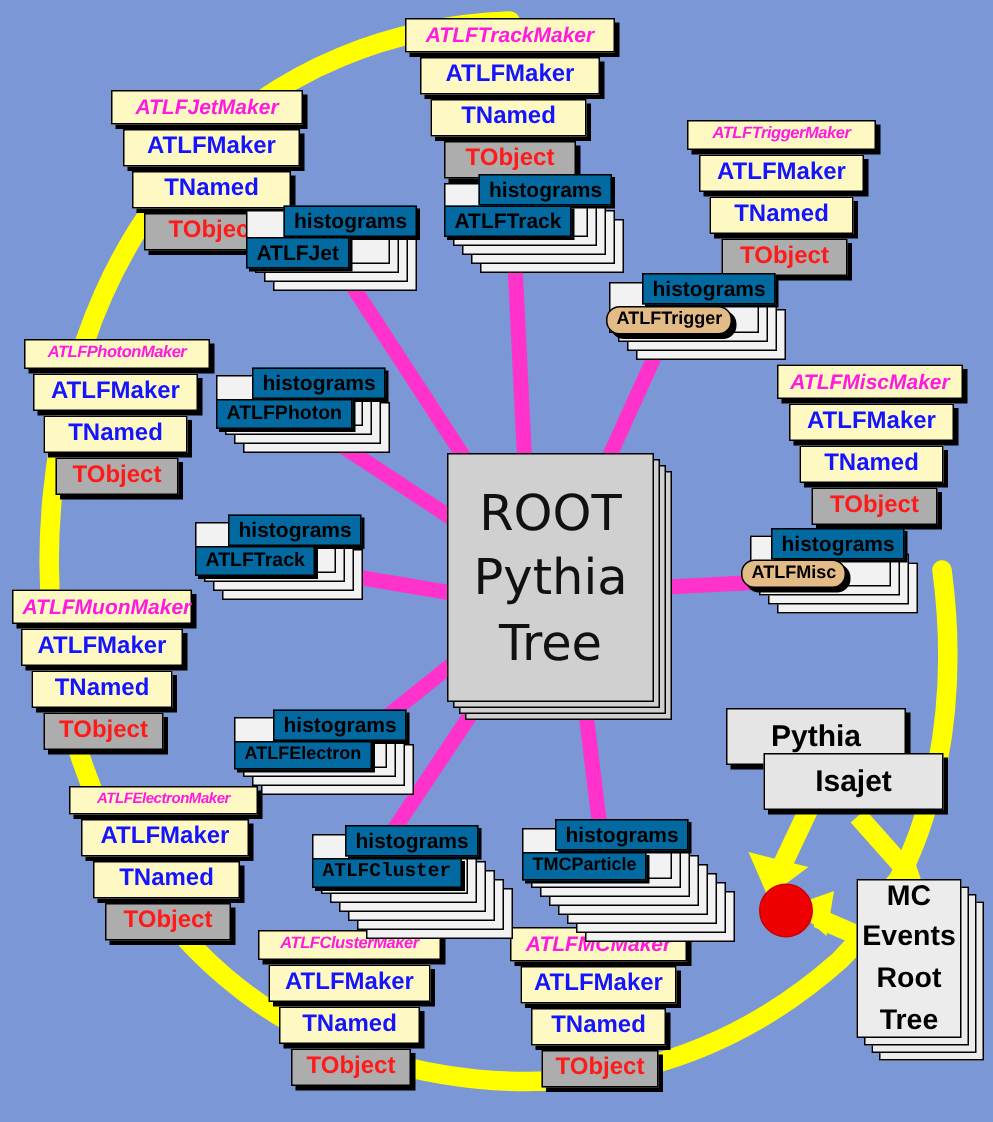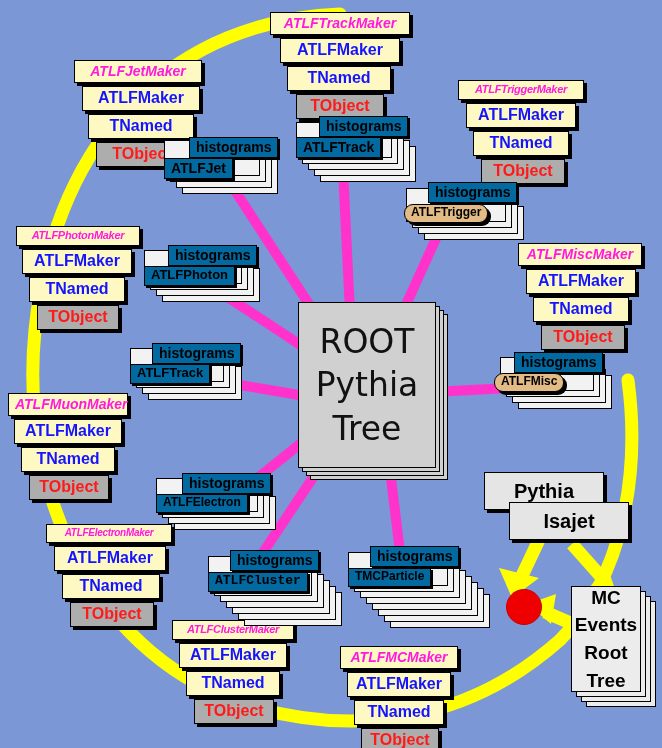--- a/index.html
+++ b/index.html
@@ -200,21 +200,21 @@
   </div>
 
   <div class="hier" style="left:172px;top:620px;width:126px;">
     <div class="hbox maker small" style="width:122px;margin-left:0;">ATLFClusterMaker</div>
     <div class="hbox atlf" style="width:108px;margin-left:7px;">ATLFMaker</div>
     <div class="hbox tnamed" style="width:94px;margin-left:14px;">TNamed</div>
     <div class="hbox tobject" style="width:80px;margin-left:22px;">TObject</div>
   </div>
 
   <div class="hier" style="left:340px;top:618px;width:122px;">
-    <div class="hbox maker" style="width:118px;margin-left:0;margin-top:28px;">ATLFMCMaker</div>
+    <div class="hbox maker" style="width:118px;margin-left:0;">ATLFMCMaker</div>
     <div class="hbox atlf" style="width:104px;margin-left:7px;">ATLFMaker</div>
     <div class="hbox tnamed" style="width:90px;margin-left:14px;">TNamed</div>
     <div class="hbox tobject" style="width:78px;margin-left:21px;">TObject</div>
   </div>
 
   <div class="hist" style="left:164px;top:140px;">
     <div class="pages">
       <div class="pg" style="left:18px;top:18px;width:96px;height:36px;"></div>
       <div class="pg" style="left:12px;top:12px;width:96px;height:36px;"></div>
       <div class="pg" style="left:6px;top:6px;width:96px;height:36px;"></div>

